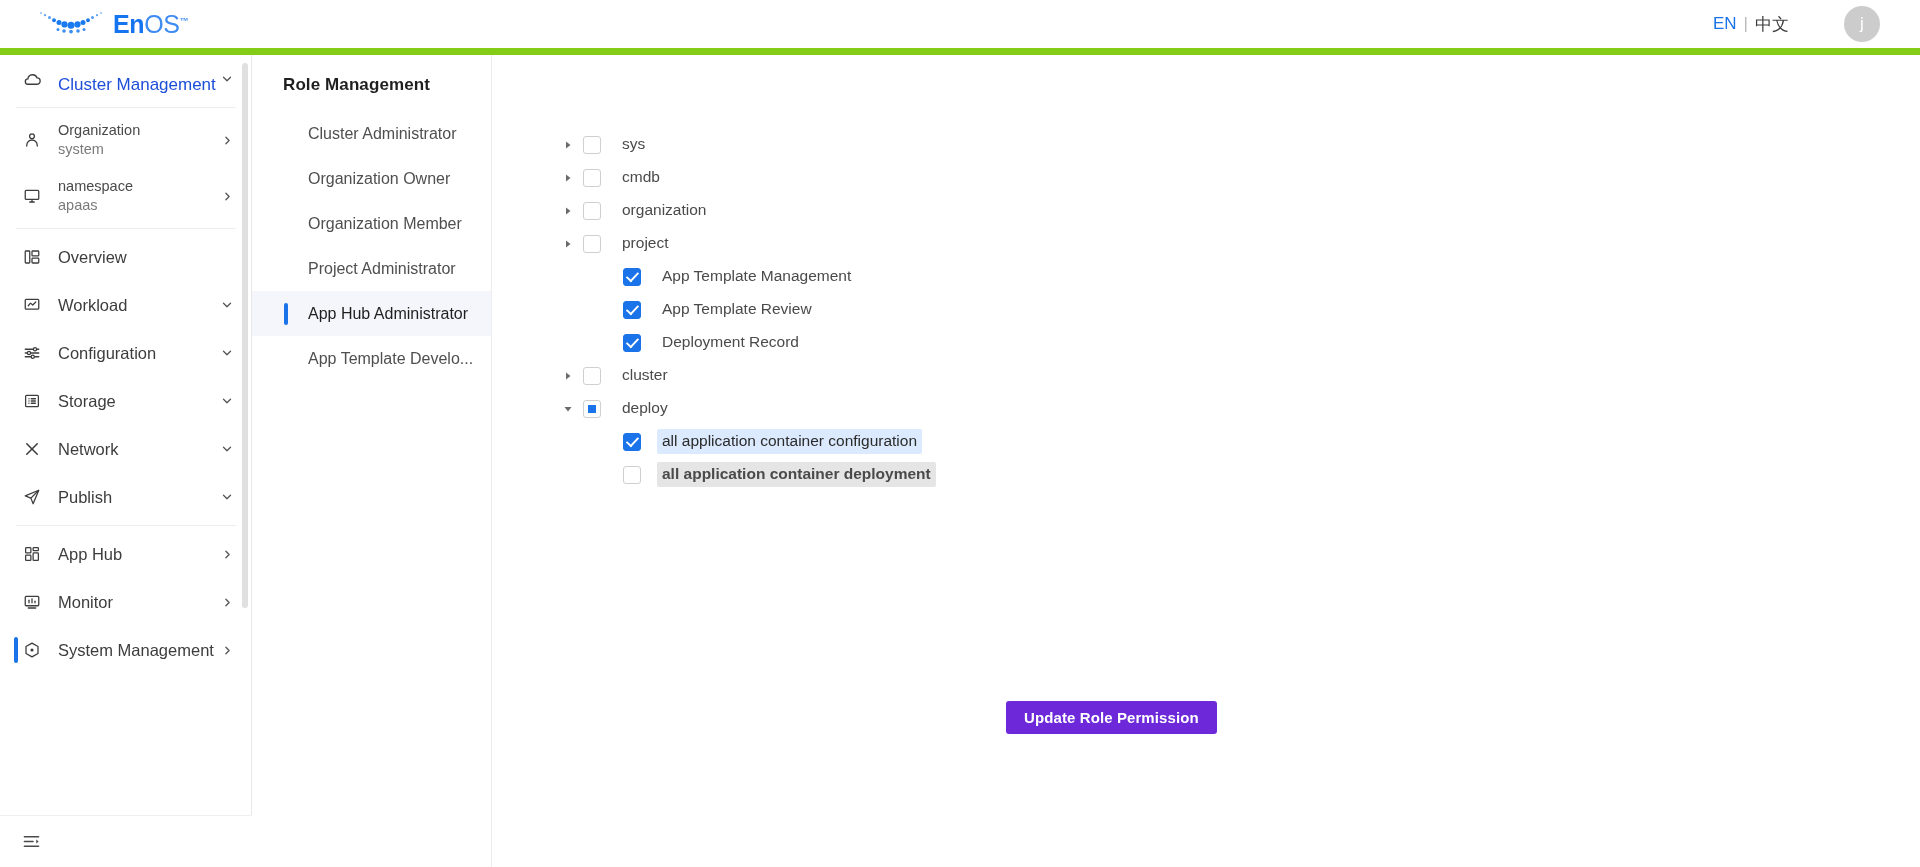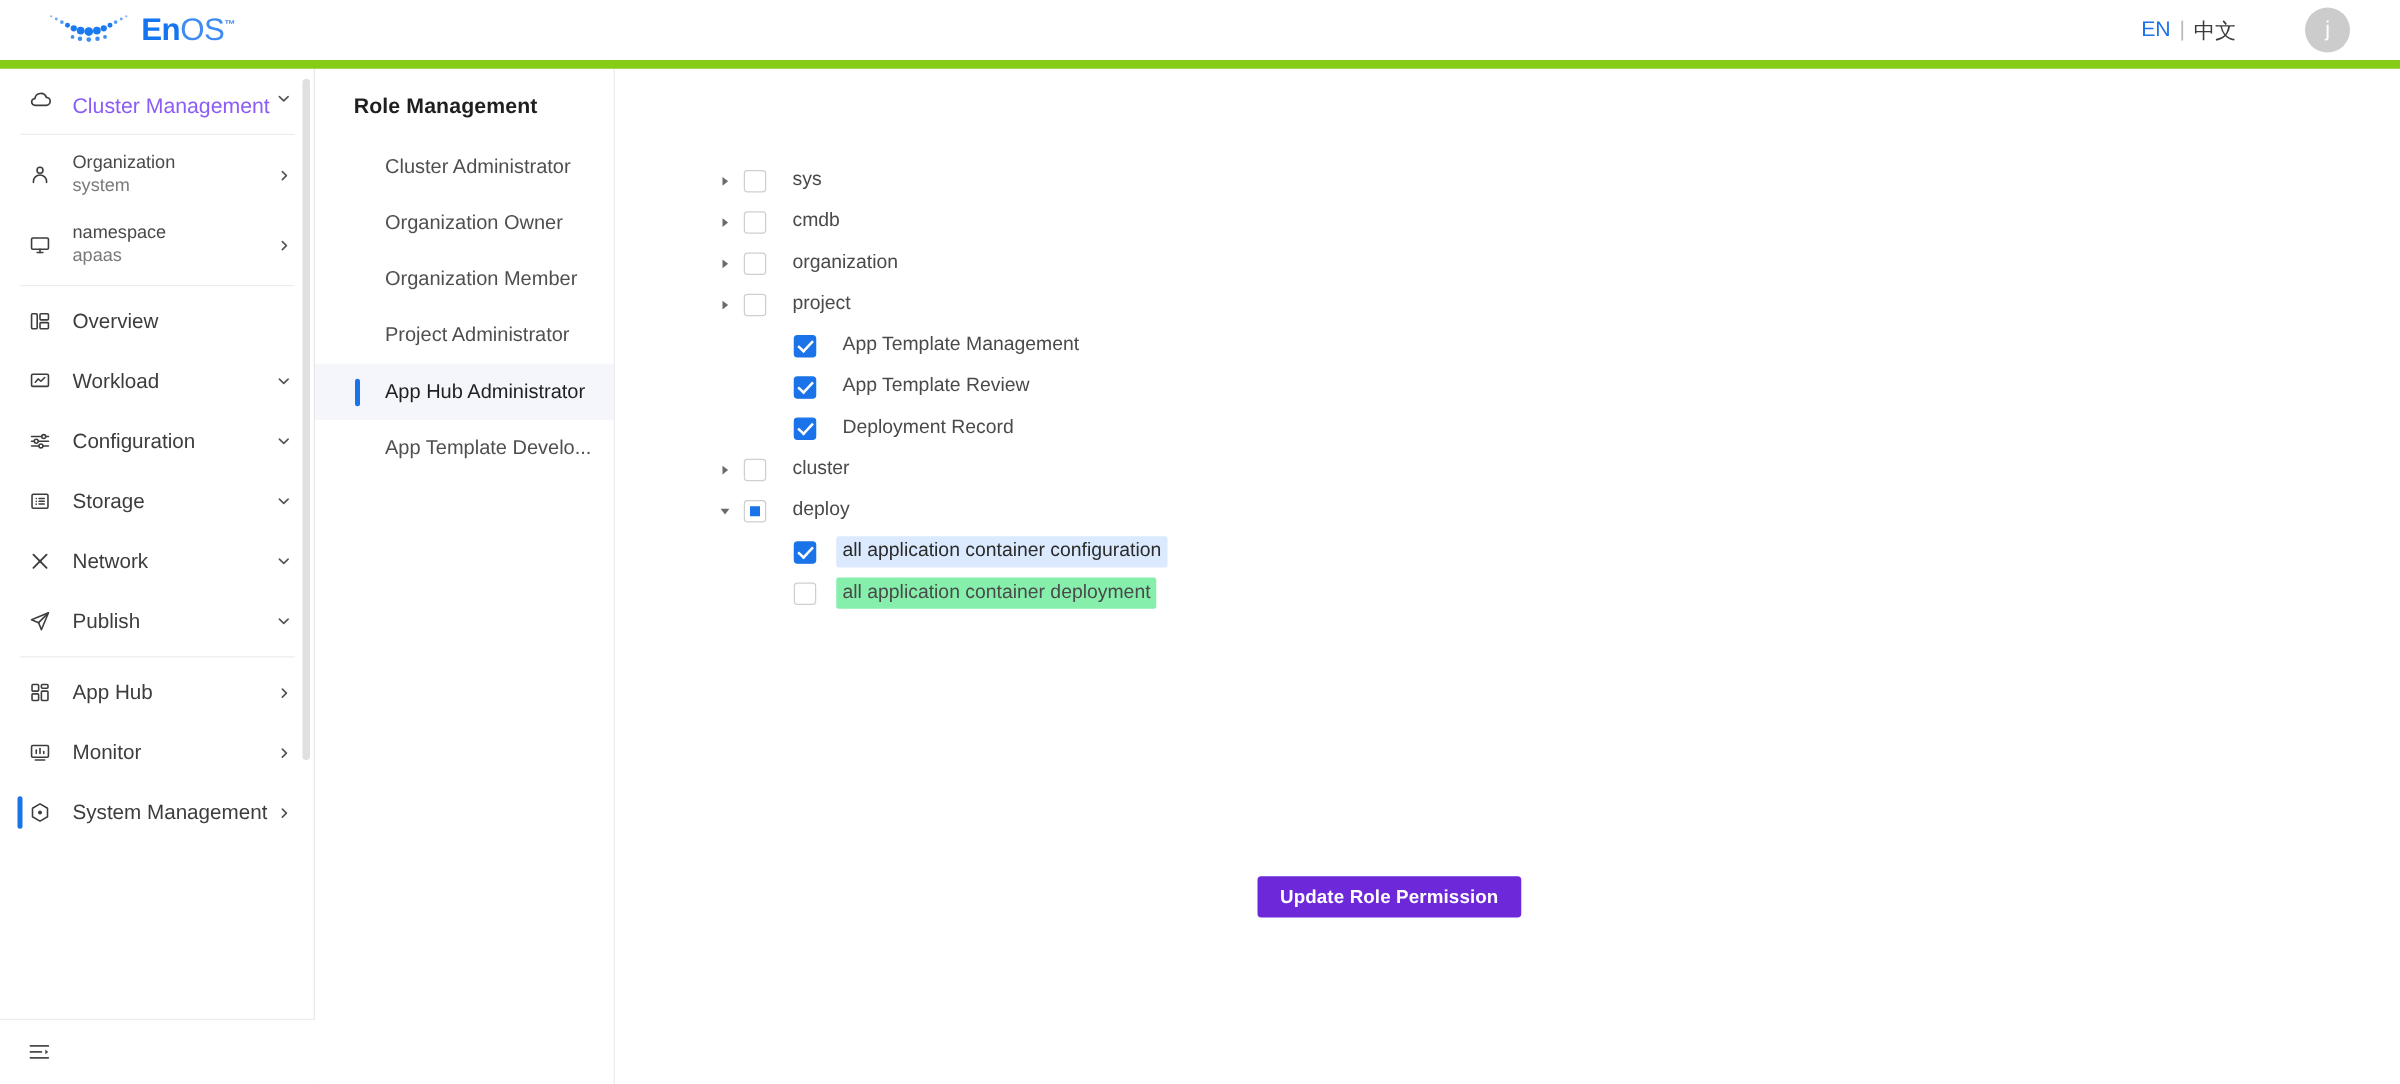--- a/index.html
+++ b/index.html
@@ -112,21 +112,21 @@
     flex: 0 0 auto;
   }
   .nav-item.two-line { height: 56px; }
   .nav-item.two-line .stack {
     margin-left: 16px;
     display: flex; flex-direction: column;
     line-height: 1.32;
   }
   .nav-item.two-line .l1 { font-size: 14.5px; color: #4a4a4a; }
   .nav-item.two-line .l2 { font-size: 14.5px; color: #7a7a7a; }
-  .nav-item.header-item .lbl { font-size: 17px; color: #8b5cf6; margin-top: 12px; }
+  .nav-item.header-item .lbl { font-size: 17px; color: #1d4ed8; margin-top: 12px; }
   .nav-item.active::before {
     content: "";
     position: absolute; left: 14px; top: 50%;
     transform: translateY(-50%);
     width: 4px; height: 26px;
     background: #1a73e8; border-radius: 2px;
   }
   .nav-sep { height: 1px; background: #ededed; margin: 4px 16px; }
 
   .sidebar-footer {
@@ -173,21 +173,20 @@
     transform: translateY(-50%);
     width: 4px; height: 22px;
     background: #1a73e8; border-radius: 2px;
   }
 
   
   .content {
     position: absolute; left: 493px; top: 55px;
     width: 1129px; height: 812px;
     background: #ffffff;
-    padding-left: 12px;
   }
   .tree { padding: 73px 0 0 65px; }
   .tnode {
     display: flex; align-items: center;
     height: 33px;
     font-size: 15.5px;
     color: #4a4a4a;
   }
   .tnode.lvl1 { padding-left: 0px; }
   .tnode.lvl2 { padding-left: 40px; }
@@ -227,21 +226,21 @@
   }
   .tlabel {
     margin-left: 16px;
     padding: 3px 5px;
     border-radius: 2px;
     cursor: pointer;
     white-space: nowrap;
     line-height: 1.2;
   }
   .tlabel.hl { background: #dbeafe; color: #2b2b2b; }
-  .tlabel.hl-soft { background: #86efac; }
+  .tlabel.hl-soft { background: #e5e5e5; font-weight: bold; }
 
   .update-btn {
     position: absolute;
     left: 513px; top: 646px;
     height: 33px;
     padding: 0 18px;
     background: #6d28d9;
     color: #ffffff;
     border: none; border-radius: 3px;
     font-size: 15px; font-weight: bold;

